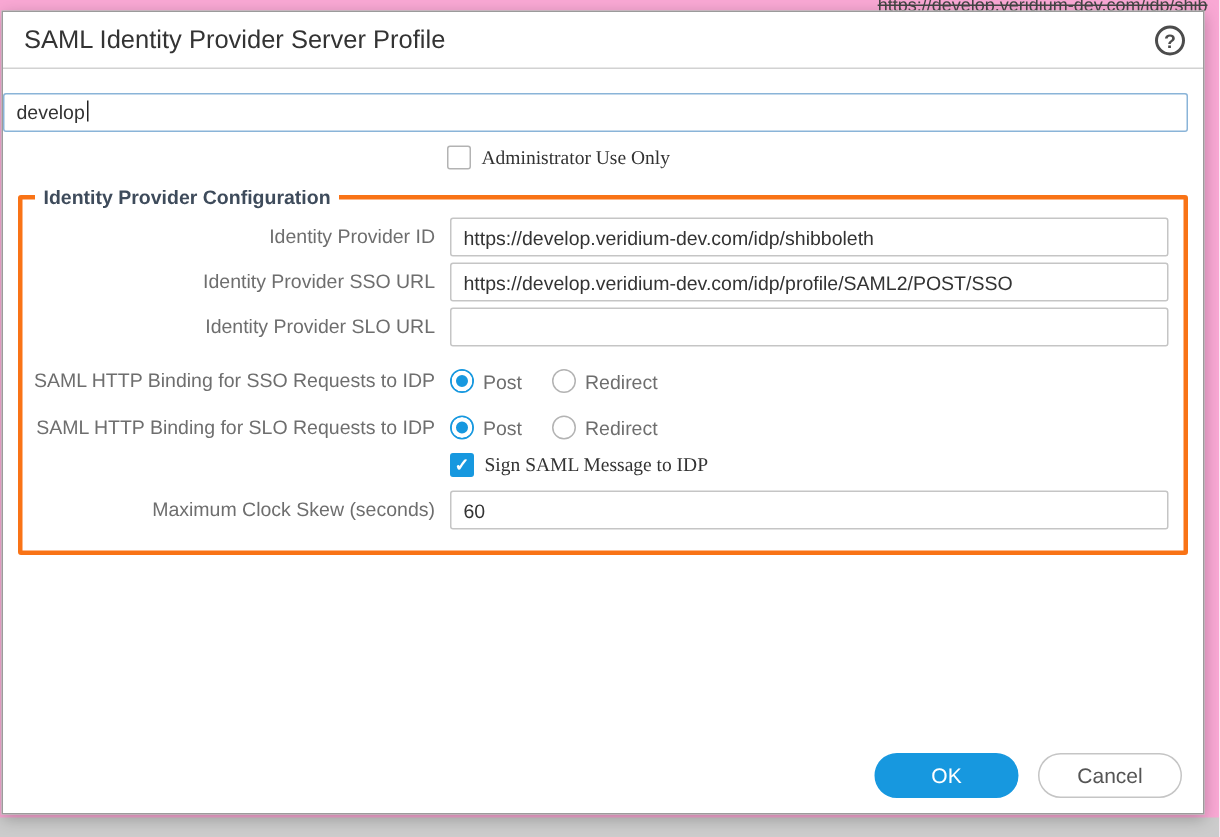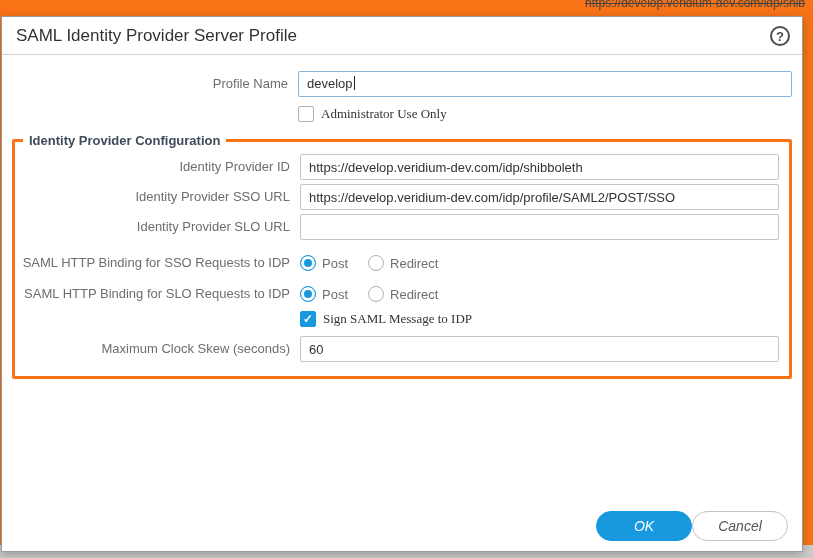--- a/index.html
+++ b/index.html
@@ -1,32 +1,32 @@
 <!DOCTYPE html>
 <html><head>
 <meta charset="utf-8">
 <style>
   * { box-sizing: border-box; }
   html,body { margin:0; padding:0; }
   body { font-family: "Liberation Sans", sans-serif; }
   .canvas {
     position: relative; width: 813px; height: 558px;
-    background: #f97316; overflow: hidden;
+    background: #f9a8d4; overflow: hidden;
   }
   .bottom-strip {
     position: absolute; left:0; right:0; bottom:0; height:13px;
     background:#cccccc;
   }
   .bg-url {
     position:absolute; top:-4px; right:8px;
     font-size:12px; color:#444; text-decoration: line-through;
     white-space: nowrap;
   }
   .dialog {
-    position:absolute; left:1px; top:16px; width:802px; height:536px;
+    position:absolute; left:1px; top:7px; width:802px; height:536px;
     background:#fff; border:1px solid #9b9b9b;
     box-shadow: 0 3px 10px rgba(0,0,0,.25);
   }
   .titlebar {
     position:relative; height:38px; border-bottom:1px solid #d2d2d2;
     display:flex; align-items:center; padding:0 14px;
   }
   .title { font-size:17px; color:#333; }
   .help-icon {
     position:absolute; right:12px; top:9px;
@@ -73,21 +73,21 @@
   .help-text { color:#9b9b9b; font-size:12px; margin:4px 0 10px 1px; }
   .mt { margin-top:10px; }
   .radio-group { display:flex; gap:20px; padding-top:5px; }
   .radio-opt { display:flex; align-items:center; gap:6px; cursor:pointer; }
   .radio {
     width:16px; height:16px; border-radius:50%;
     border:1px solid #b3b3b3; background:#fff; flex-shrink:0;
   }
   .radio.sel { border-color:#1798df; background:#1798df; box-shadow: inset 0 0 0 3px #fff; }
   .radio-label { font-size:13px; color:#6e6e6e; }
-  .footer { position:absolute; right:14px; bottom:10px; display:flex; gap:0;font-style:italic; }
+  .footer { position:absolute; right:14px; bottom:10px; display:flex; gap:13px; }
   .btn {
     height:30px; min-width:96px; padding:0 20px; border-radius:16px;
     font-size:14px; display:flex; align-items:center; justify-content:center;
     cursor:pointer; font-family:"Liberation Sans",sans-serif;
   }
   .btn-ok { background:#1798df; border:1px solid #1798df; color:#fff; }
   .btn-cancel { background:#fff; border:1px solid #c5c5c5; color:#555; }
 </style>
 </head>
 <body>
@@ -100,21 +100,20 @@
   <div class="dialog">
 
     <div class="titlebar">
       <div class="title">SAML Identity Provider Server Profile</div>
       <div class="help-icon">?</div>
     </div>
 
     <div class="content">
 
       <div class="row">
-        <div class="lbl">Profile Name</div>
         <div class="ctl">
           <div class="tb focused" role="textbox"><span>develop</span><span class="caret"></span></div>
         </div>
       </div>
 
       <div class="row">
         <div class="lbl"></div>
         <div class="ctl">
           <div class="cb-row">
             <span class="cb"></span>

